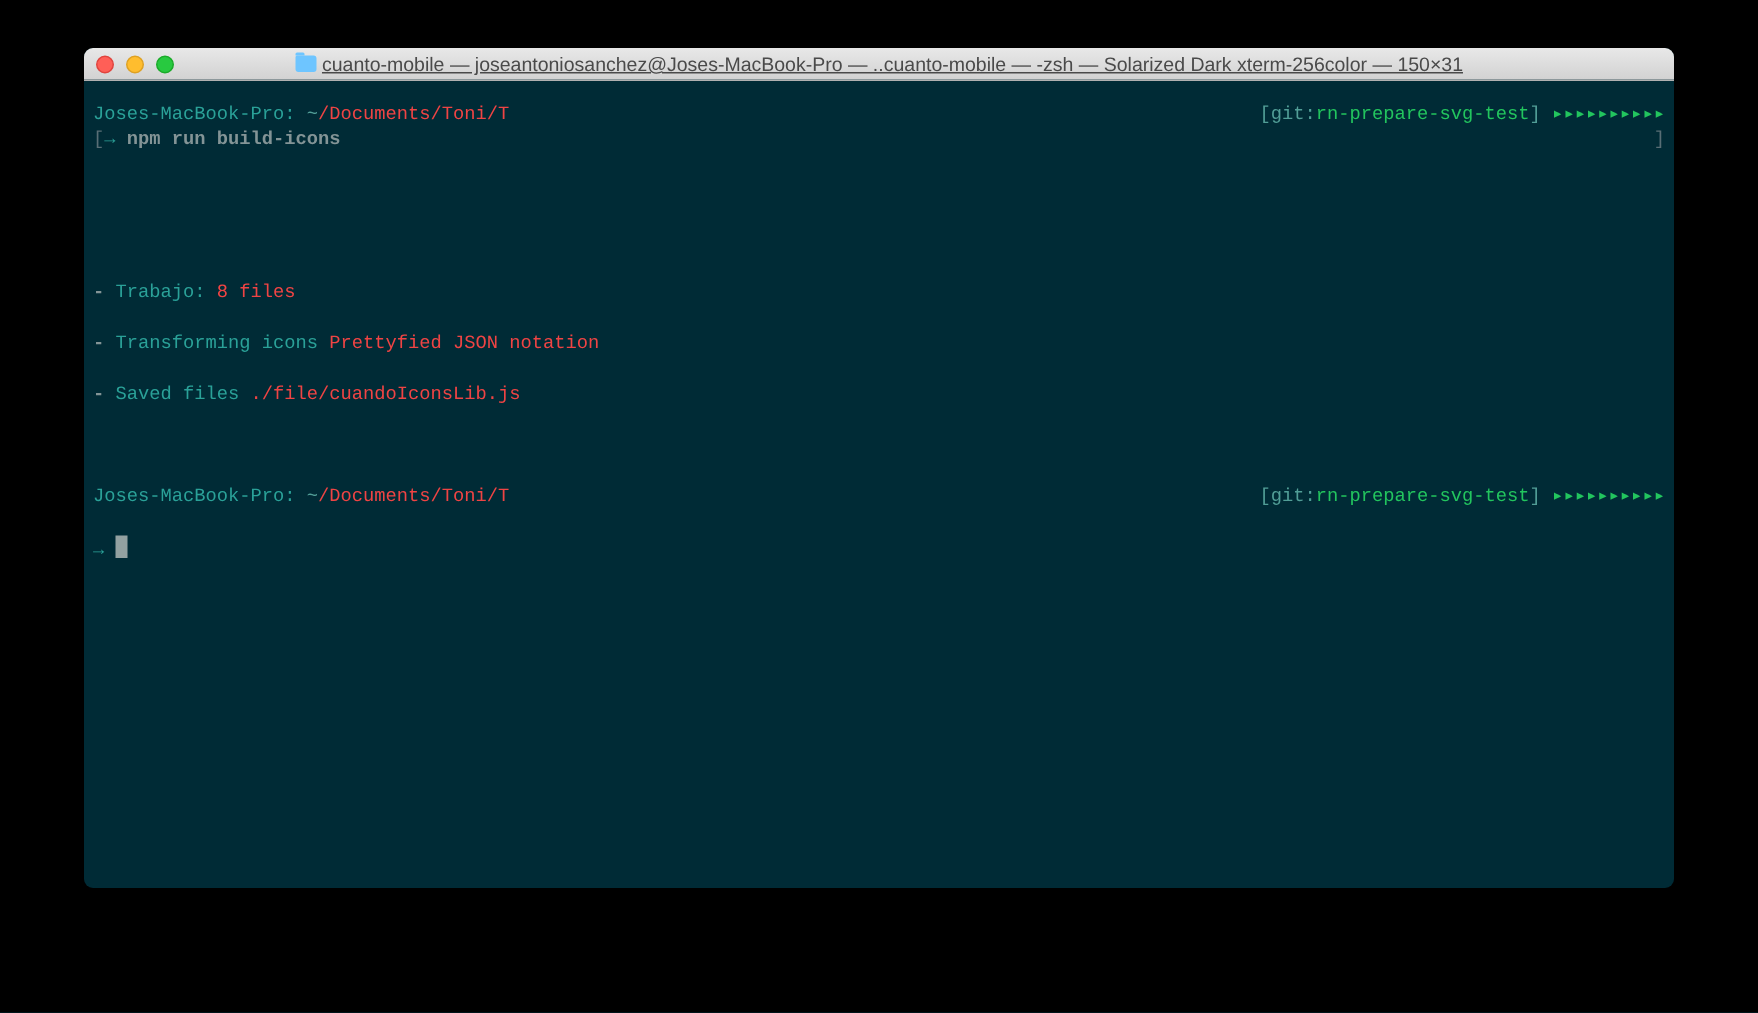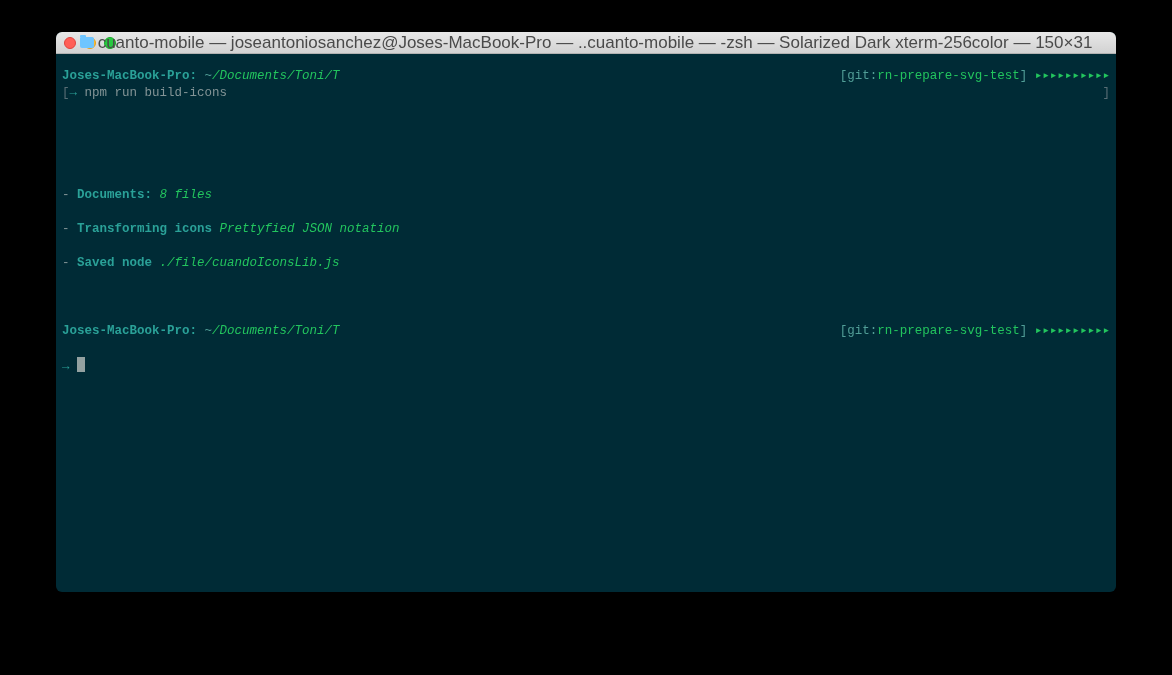--- a/index.html
+++ b/index.html
@@ -42,27 +42,28 @@
       border-radius: 50%;
     }
     .tlight.close { background: #ff5f57; border: 0.5px solid #e0443e; }
     .tlight.min   { background: #ffbd2e; border: 0.5px solid #dea123; }
     .tlight.max   { background: #28c940; border: 0.5px solid #1aab29; }
     .title {
       position: absolute;
       left: 0; right: 0;
       text-align: left;
       font-family: -apple-system, "Helvetica Neue", sans-serif;
-      font-size: 17px;
+      font-size: 13px;
       color: #4a4a4a;
       pointer-events: none;
       display: flex;
       justify-content: center;
       align-items: center;
       gap: 4px;
+      text-decoration: underline;
     }
     .folder-icon {
       width: 14px;
       height: 11px;
       background: #6ec5ff;
       border-radius: 1px 2px 2px 2px;
       position: relative;
       display: inline-block;
     }
     .folder-icon::before {
@@ -73,26 +74,26 @@
       background: #6ec5ff;
       border-radius: 1px 1px 0 0;
     }
     .terminal {
       padding: 14px 6px 6px 6px;
       color: #839496;
       line-height: 17px;
       white-space: pre;
     }
     .row { display: flex; justify-content: space-between; }
-    .cyan   { color: #2aa198; font-weight: bold; }
+    .cyan   { color: #2aa198; }
     .green  { color: #22c55e; }
     .brcyan { color: #519e97; }
-    .gold   { color: #22c55e; font-style: italic; }
+    .gold   { color: #ef4444; }
     .dim    { color: #586e75; }
-    .base   { color: #839496; }
+    .base   { color: #839496; font-weight: bold; }
     .arrow  { color: #2aa198; }
     .cursor {
       display: inline-block;
       width: 8px;
       height: 15px;
       background: #93a1a1;
       vertical-align: -2px;
     }
   </style>
 </head>
@@ -107,20 +108,20 @@
     </div>
     <div class="title">
       <span class="folder-icon"></span>
       <span>cuanto-mobile — joseantoniosanchez@Joses-MacBook-Pro — ..cuanto-mobile — -zsh — Solarized Dark xterm-256color — 150×31</span>
     </div>
   </div>
 
   <div class="terminal"><div class="row"><span><span class="cyan">Joses-MacBook-Pro:</span> <span class="brcyan">~</span><span class="gold">/Documents/Toni/T</span></span><span><span class="brcyan">[git:</span><span class="green">rn-prepare-svg-test</span><span class="brcyan">]</span> <span class="green">▸▸▸▸▸▸▸▸▸▸</span></span></div><div class="row"><span><span class="dim">[</span><span class="arrow">→ </span><span class="base">npm run build-icons</span></span><span class="dim">]</span></div>
 <div> </div>
 <div> </div>
-<div><span class="base">- </span><span class="cyan">Documents: </span><span class="gold">8 files</span></div>
+<div><span class="base">- </span><span class="cyan">Trabajo: </span><span class="gold">8 files</span></div>
 <div><span class="base">- </span><span class="cyan">Transforming icons </span><span class="gold">Prettyfied JSON notation</span></div>
-<div><span class="base">- </span><span class="cyan">Saved node </span><span class="gold">./file/cuandoIconsLib.js</span></div>
+<div><span class="base">- </span><span class="cyan">Saved files </span><span class="gold">./file/cuandoIconsLib.js</span></div>
 <div> </div>
 <div class="row"><span><span class="cyan">Joses-MacBook-Pro:</span> <span class="brcyan">~</span><span class="gold">/Documents/Toni/T</span></span><span><span class="brcyan">[git:</span><span class="green">rn-prepare-svg-test</span><span class="brcyan">]</span> <span class="green">▸▸▸▸▸▸▸▸▸▸</span></span></div>
 <div><span class="arrow">→ </span><span class="cursor"></span></div>
 </div>
 </div>
 
 </body></html>

